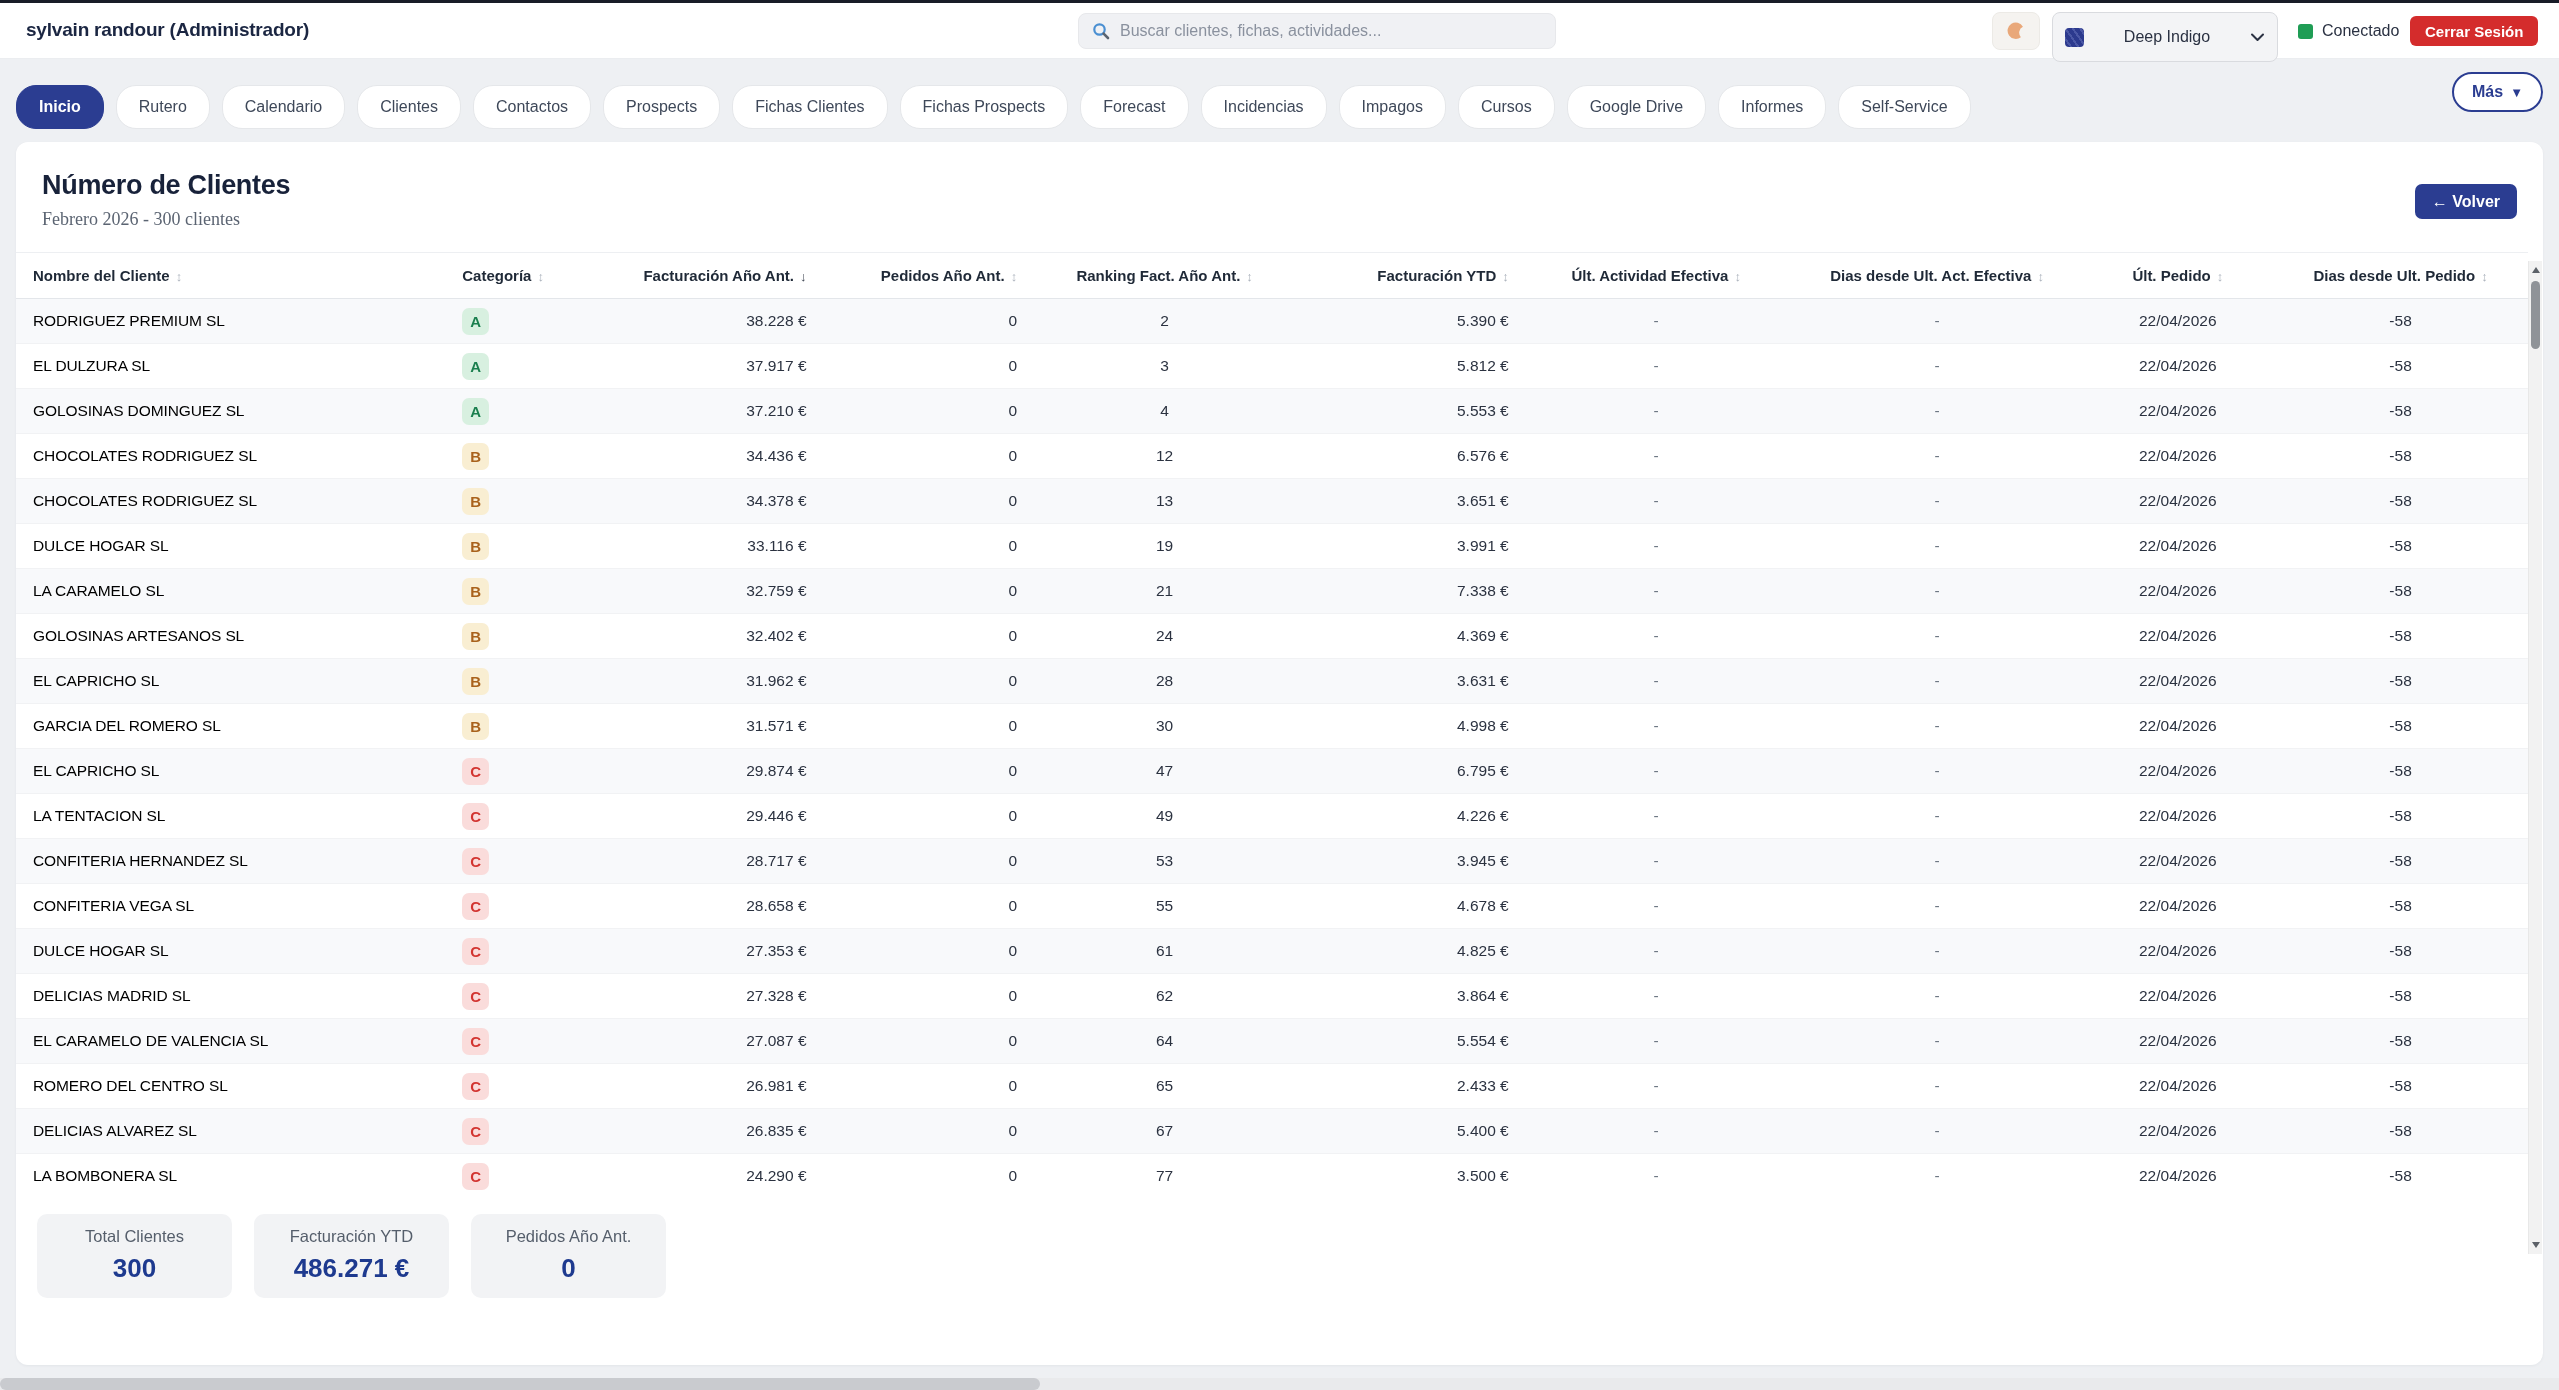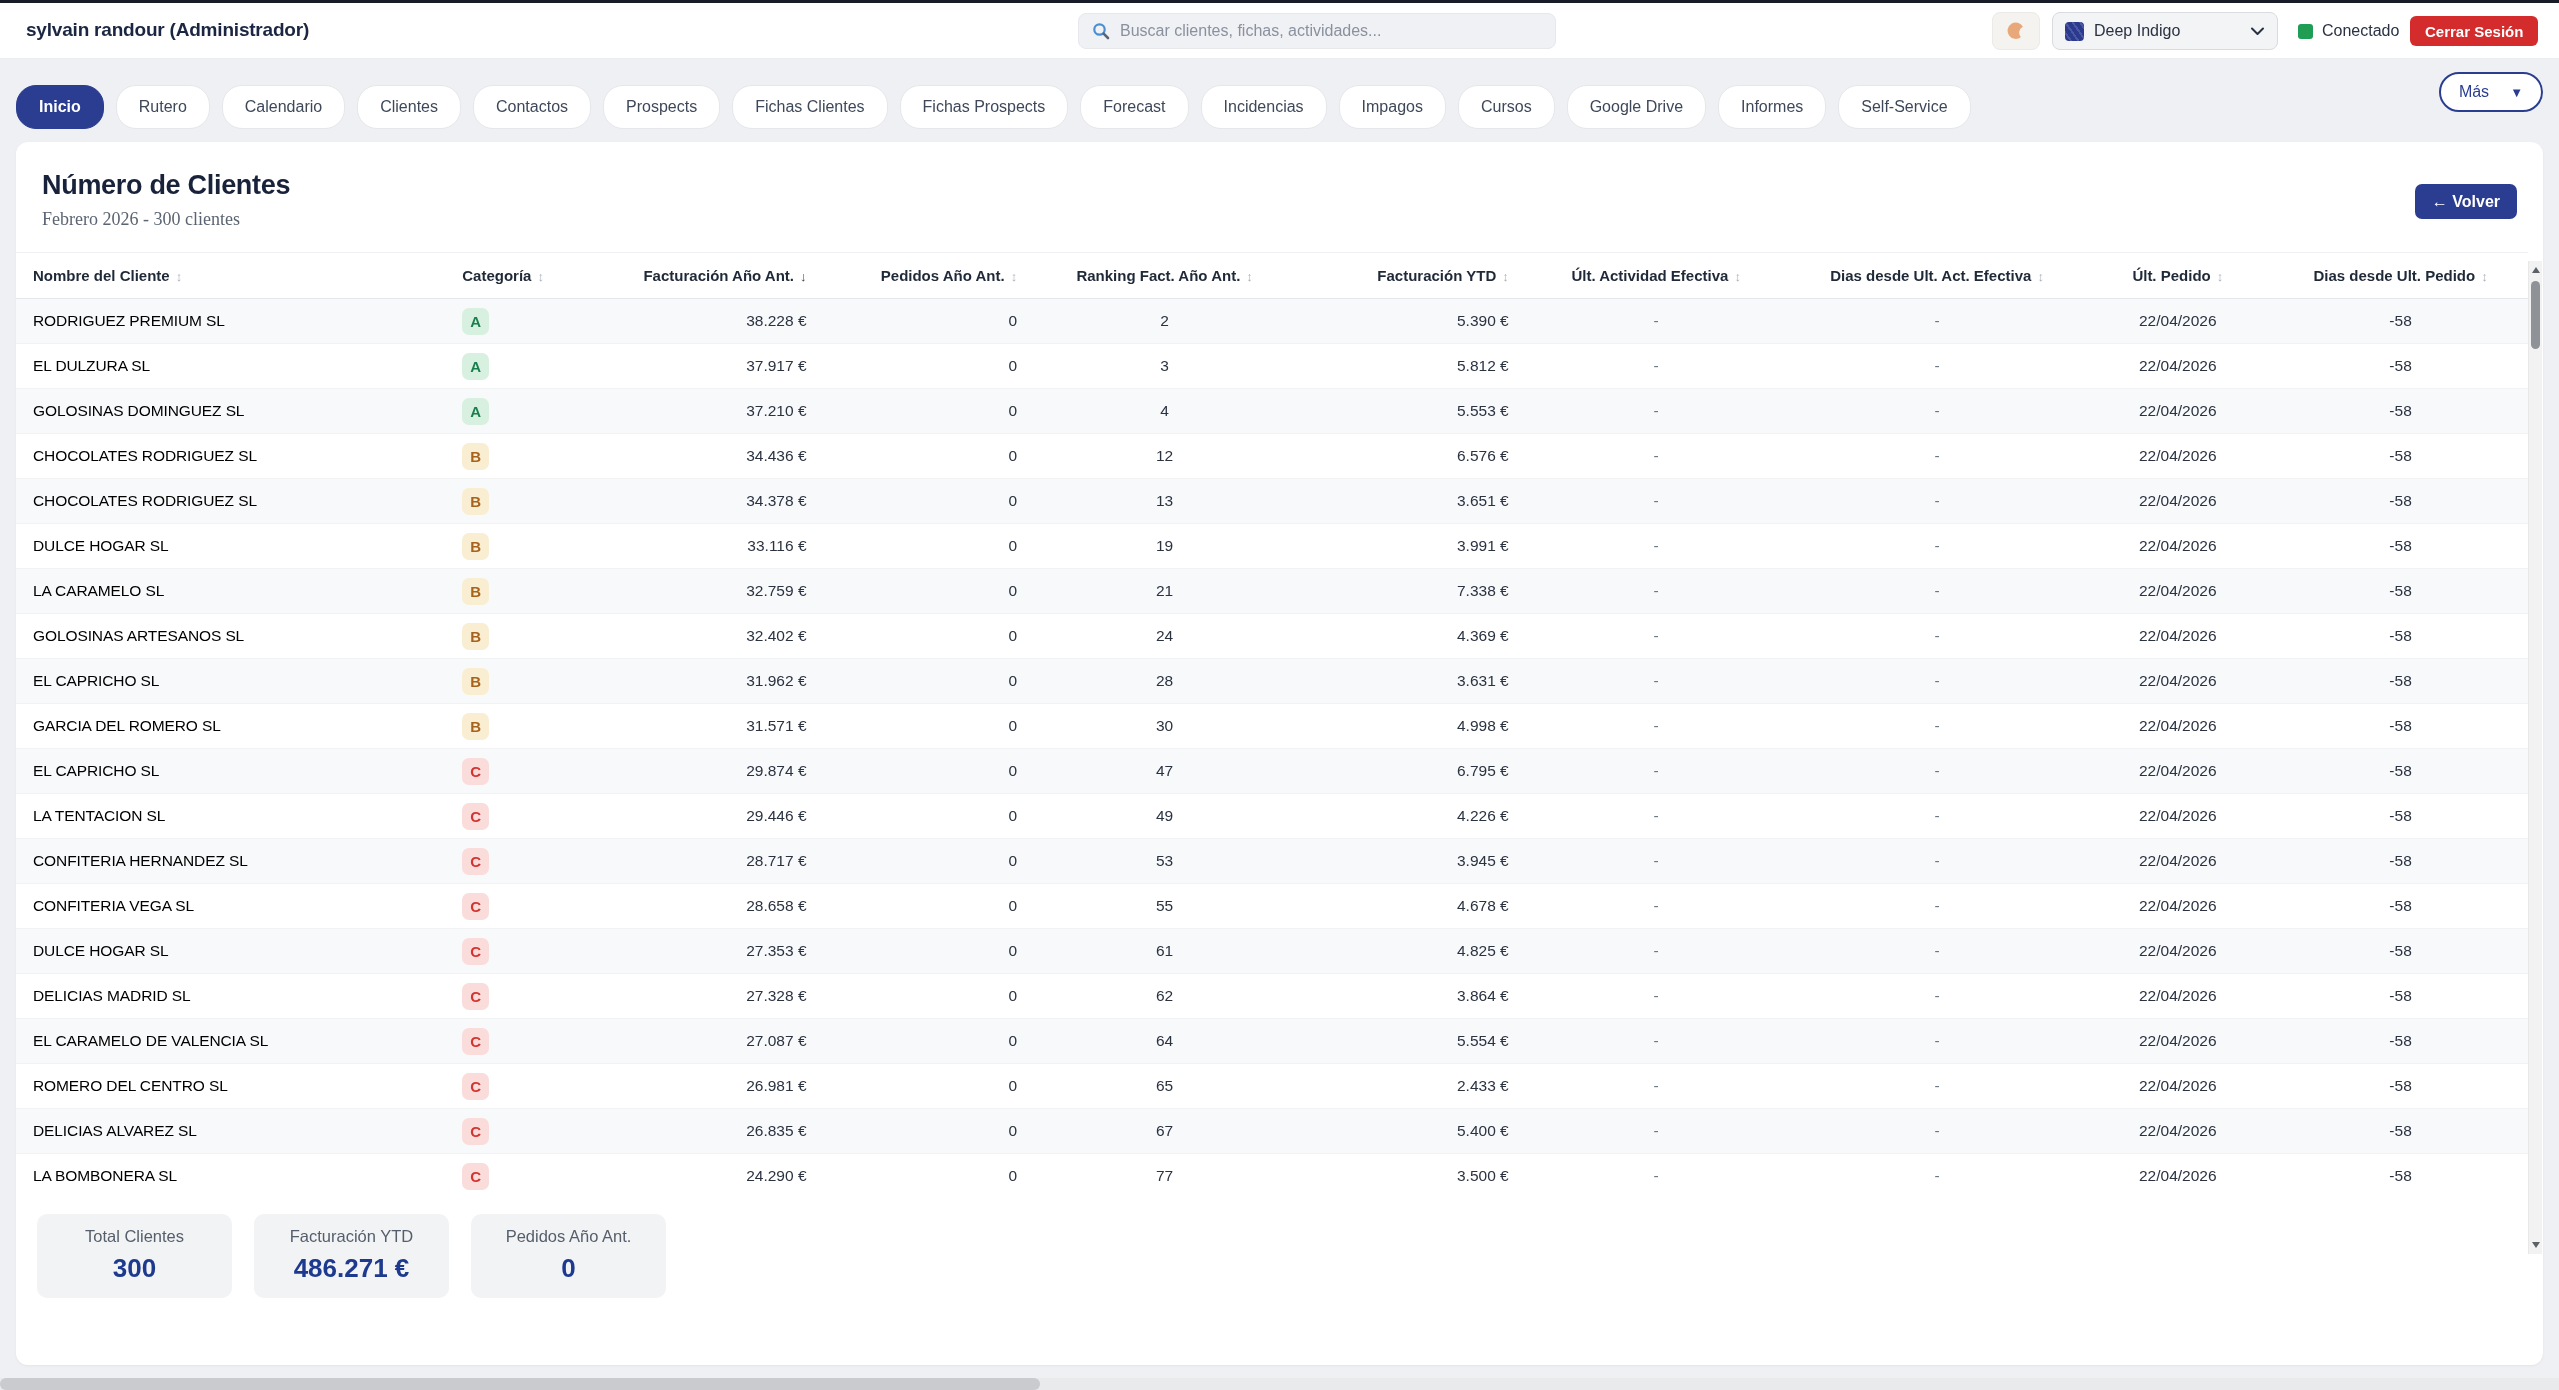--- a/index.html
+++ b/index.html
@@ -29,23 +29,23 @@
     border: none; background: transparent; outline: none; flex: 1;
     font-size: 16px; color: #3a424e; font-family: "Liberation Sans", sans-serif;
   }
   .search-box input::placeholder { color: #8a919e; }
   .icon-btn {
     position: absolute; left: 1992px; top: 9px; width: 48px; height: 38px;
     background: #f5f3f0; border: 1px solid #eceae6; border-radius: 8px;
     display: flex; align-items: center; justify-content: center; cursor: pointer;
   }
   .theme-select {
-    position: absolute; left: 2052px; top: 9px; width: 226px; height: 38px;
+    position: absolute; left: 2052px; top: 9px; width: 226px; height: 50px;
     background: #f3f4f6; border: 1px solid #d9dbdf; border-radius: 8px;
-    display: flex; align-items: center; gap: 10px; padding: 0 12px; cursor: pointer;
+    display: flex; align-items: center; gap: 10px; padding: 0 12px; cursor: pointer; text-align: center;
   }
   .swatch {
     width: 19px; height: 19px; border-radius: 4px;
     background: repeating-linear-gradient(55deg, #2c3a8e 0 4px, #4a57a5 4px 6px);
   }
   .theme-label { font-size: 16px; color: #2a3142; flex: 1; }
   .status-wrap {
     position: absolute; left: 2298px; top: 0; height: 56px;
     display: flex; align-items: center; gap: 9px;
   }
@@ -65,22 +65,22 @@
   }
   .tab {
     height: 44px; padding: 0 22px; border-radius: 20px; background: #fff;
     border: 1px solid #e5e7ea; color: #3e4859; font-size: 16px;
     display: flex; align-items: center; cursor: pointer; white-space: nowrap;
   }
   .tab.active { background: #2b3d91; border-color: #2b3d91; color: #fff; font-weight: 700; }
   .more-btn {
     position: absolute; right: 16px; top: 13px; height: 40px; padding: 0 18px;
     border-radius: 20px; background: #fff; border: 2px solid #2b3d91;
-    color: #2b3d91; font-size: 16px; font-weight: 400;
-    display: flex; align-items: center; gap: 21px; cursor: pointer;
+    color: #2b3d91; font-size: 16px; font-weight: 700;
+    display: flex; align-items: center; gap: 7px; cursor: pointer;
   }
   .more-caret { font-size: 13px; }
 
   
   .card {
     margin: 0 16px; background: #fff; border-radius: 12px;
     height: 1223px; position: relative; box-shadow: 0 1px 3px rgba(20,30,60,.05);
     overflow: hidden;
   }
   .card-head { padding: 28px 26px 22px 26px; position: relative; }

